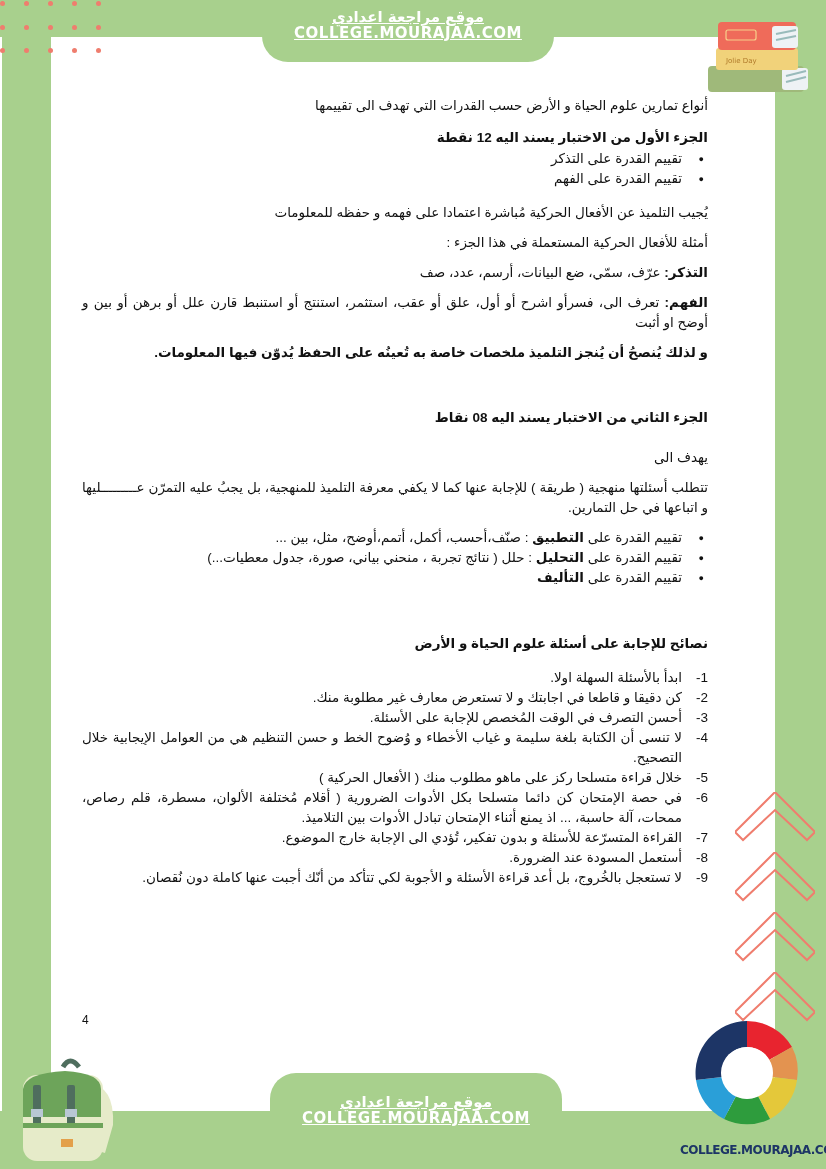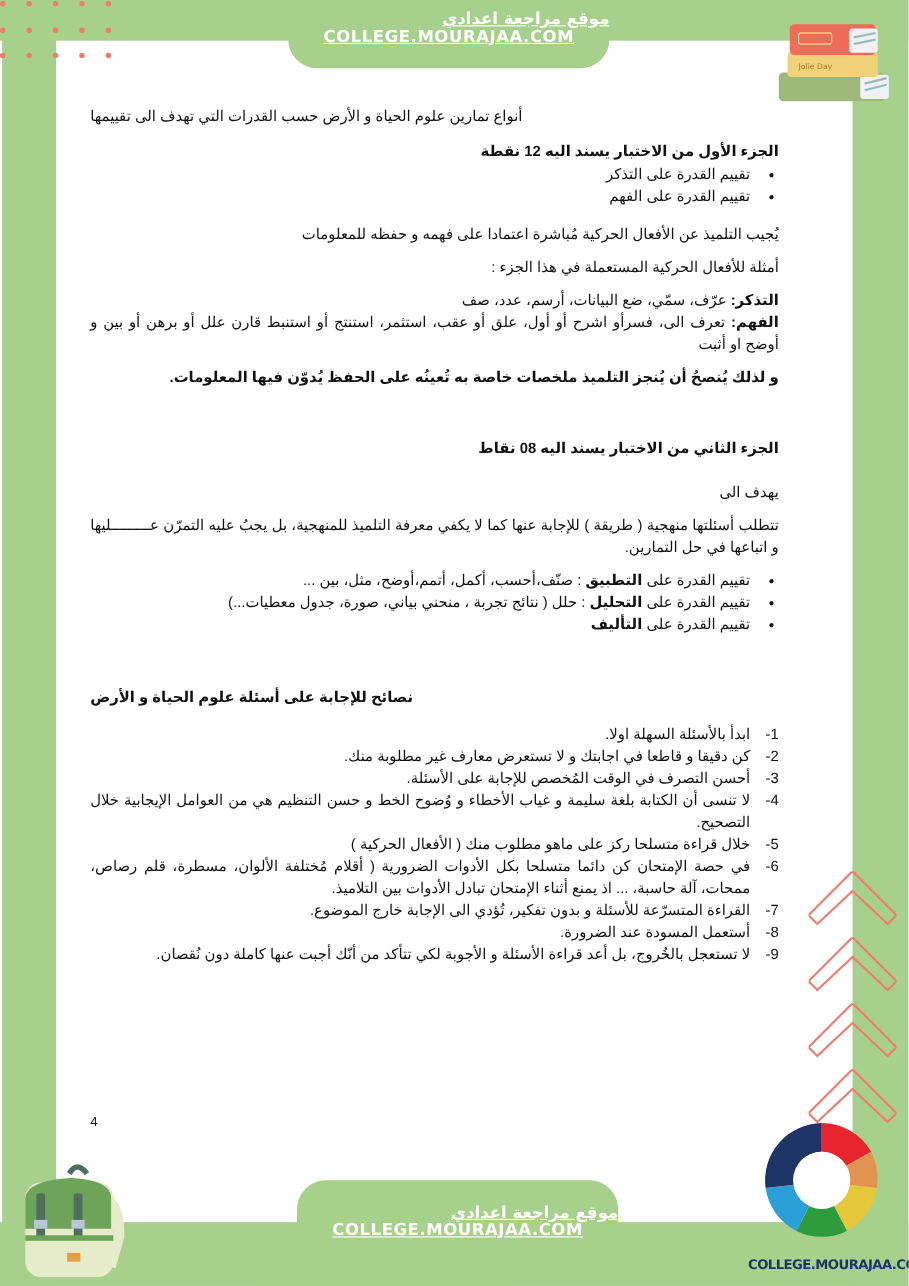--- a/index.html
+++ b/index.html
@@ -6,30 +6,30 @@
   body { width:826px; height:1169px; position:relative; overflow:hidden; background:#ffffff; font-family:"Liberation Sans", "DejaVu Sans", sans-serif; color:#111; }
   .green { background:#a8d08d; position:absolute; }
   #top-band { left:0; top:0; width:826px; height:37px; }
   #left-strip { left:2px; top:0; width:49px; height:1169px; }
   #right-strip { left:775px; top:0; width:51px; height:1169px; }
   #bottom-band { left:0; top:1111px; width:826px; height:58px; }
   .tab { position:absolute; background:#a8d08d; border-radius:22px; }
   #top-tab { left:262px; top:0; width:292px; height:62px; border-radius:0 0 26px 26px; }
   #bottom-tab { left:270px; top:1073px; width:292px; height:80px; border-radius:26px 26px 0 0; }
   .site { position:absolute; left:0; width:100%; text-align:center; color:#fff; text-decoration:underline; font-weight:bold; font-family:"DejaVu Sans", sans-serif; line-height:1.05; }
-  .site .ar { font-size:15px; display:block;text-align:right; }
+  .site .ar { font-size:15px; display:block; }
   .site .en { font-size:15px; display:block; letter-spacing:0.5px; }
   #top-tab .site { top:10px; }
   #bottom-tab .site { top:22px; }
   .dots { position:absolute; left:0; top:0; }
   .dot { position:absolute; width:5px; height:5px; border-radius:50%; background:#ef7d6e; }
 
   #content { position:absolute; left:82px; top:96px; width:626px; direction:rtl; text-align:right; font-size:13.5px; line-height:20px; }
   .p { margin:0; }
-  .center { text-align:left; }
+  .center { text-align:right; }
   .b { font-weight:bold; }
   ul.bul { margin:0; padding:0 26px 0 0; list-style:none; }
   ul.bul li { position:relative; }
   ul.bul li::before { content:"\25CF"; position:absolute; right:-22px; font-size:9px; top:0; }
   ol.num { margin:0; padding:0 26px 0 0; list-style:none; }
   ol.num li { position:relative; text-align:justify; }
   ol.num li .n { position:absolute; right:-26px; direction:ltr; }
   .just { text-align:justify; }
   #page-num { position:absolute; left:82px; top:1013px; font-size:12px; }
 
@@ -91,21 +91,21 @@
 
   <p class="p b" style="margin-bottom:1px">الجزء الأول من الاختبار يسند اليه 12 نقطة</p>
 
   <ul class="bul" style="margin-bottom:14px">
     <li>تقييم القدرة على التذكر</li>
     <li>تقييم القدرة على الفهم</li>
   </ul>
 
   <p class="p" style="margin-bottom:10px">يُجيب التلميذ عن الأفعال الحركية مُباشرة اعتمادا على فهمه و حفظه للمعلومات</p>
   <p class="p" style="margin-bottom:10px">أمثلة للأفعال الحركية المستعملة في هذا الجزء :</p>
-  <p class="p" style=""><span class="b">التذكر:</span><span> عرّف، سمّي، ضع البيانات، أرسم، عدد، صف</span></p>
+  <p class="p" style="margin-bottom:10px"><span class="b">التذكر:</span><span> عرّف، سمّي، ضع البيانات، أرسم، عدد، صف</span></p>
   <p class="p just" style="margin-bottom:10px"><span class="b">الفهم:</span><span> تعرف الى، فسرأو اشرح أو أول، علق أو عقب، استثمر، استنتج أو استنبط قارن علل أو برهن أو بين و أوضح او أثبت</span></p>
   <p class="p b" style="margin-bottom:45px">و لذلك يُنصحُ أن يُنجز التلميذ ملخصات خاصة به تُعينُه على الحفظ يُدوّن فيها المعلومات.</p>
 
   <p class="p b" style="margin-bottom:20px">الجزء الثاني من الاختبار يسند اليه 08 نقاط</p>
   <p class="p" style="margin-bottom:10px">يهدف الى</p>
   <p class="p just" style="margin-bottom:10px">تتطلب أسئلتها منهجية ( طريقة ) للإجابة عنها كما لا يكفي معرفة التلميذ للمنهجية، بل يجبُ عليه التمرّن عـــــــــليها و اتباعها في حل التمارين.</p>
 
   <ul class="bul" style="margin-bottom:46px">
     <li><span>تقييم القدرة على </span><span class="b">التطبيق</span><span> : صنّف،أحسب، أكمل، أتمم،أوضح، مثل، بين ...</span></li>
     <li><span>تقييم القدرة على </span><span class="b">التحليل</span><span> : حلل ( نتائج تجربة ، منحني بياني، صورة، جدول معطيات...)</span></li>

